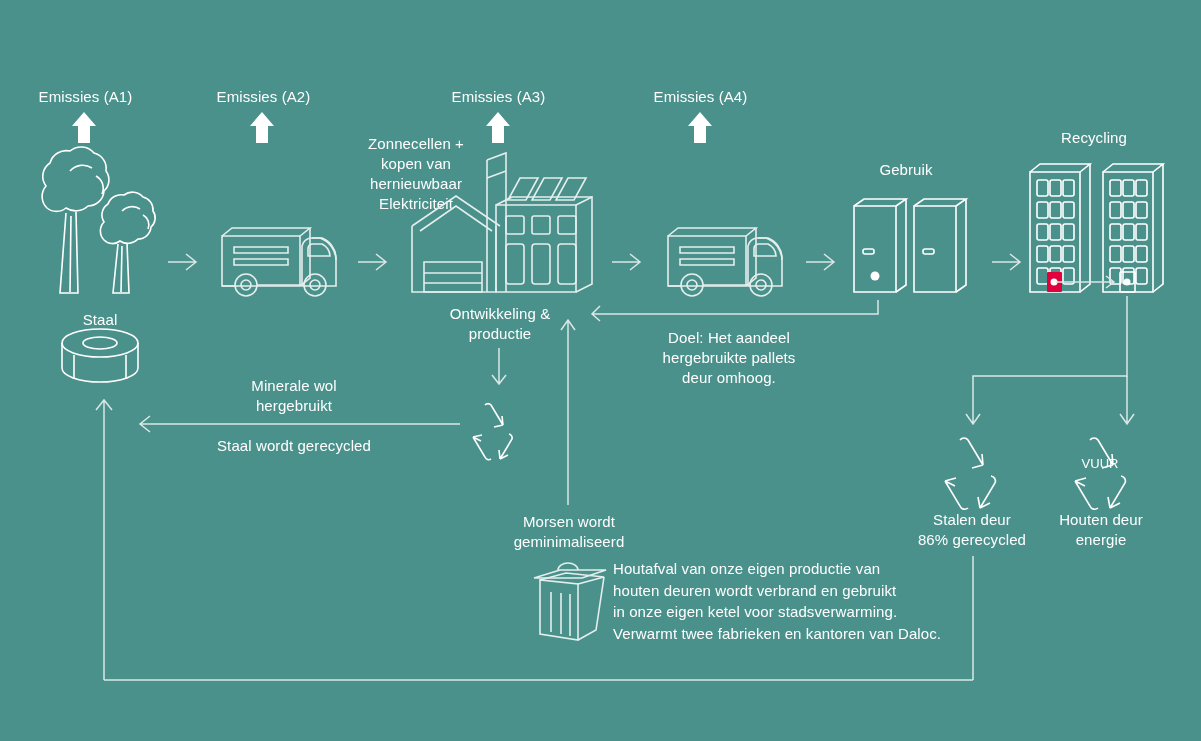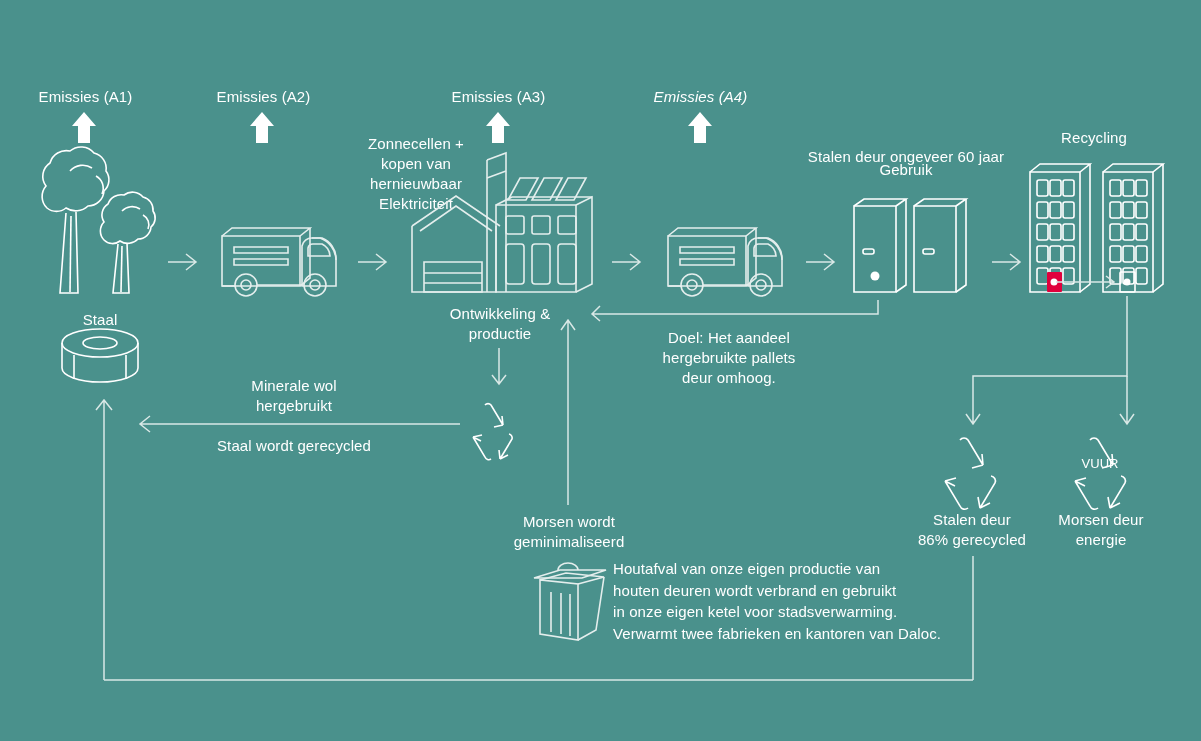--- a/index.html
+++ b/index.html
@@ -30,51 +30,50 @@
   .reddoor{fill:#e0003c;}
 </style>
 </head>
 <body style="background: rgb(74, 145, 140);">
 
 <div id="stage">
 
   <div class="lbl" style="left:18px;top:87px;width:135px;">Emissies (A1)</div>
   <div class="lbl" style="left:196px;top:87px;width:135px;">Emissies (A2)</div>
   <div class="lbl" style="left:431px;top:87px;width:135px;">Emissies (A3)</div>
-  <div class="lbl" style="left:633px;top:87px;width:135px;font-style:italic;">Emissies (A4)</div>
+  <div class="lbl" style="left:633px;top:87px;width:135px;">Emissies (A4)</div>
 
   <div class="lbl" style="left:350px;top:134px;width:132px;">Zonnecellen +
 kopen van
 hernieuwbaar
 Elektriciteit</div>
 
   <div class="lbl" style="left:432px;top:304px;width:136px;">Ontwikkeling &amp;
 productie</div>
 
   <div class="lbl" style="left:838px;top:128px;width:136px;margin-top:32px;">Gebruik</div>
-  <div class="lbl" style="left:790px;top:147px;width:232px;">Stalen deur ongeveer 60 jaar</div>
 
   <div class="lbl" style="left:1026px;top:128px;width:136px;">Recycling</div>
 
   <div class="lbl" style="left:36px;top:310px;width:128px;">Staal</div>
 
   <div class="lbl" style="left:627px;top:328px;width:204px;">Doel: Het aandeel
 hergebruikte pallets
 deur omhoog.</div>
 
   <div class="lbl" style="left:192px;top:376px;width:204px;">Minerale wol
 hergebruikt</div>
   <div class="lbl" style="left:486px;top:512px;width:166px;">Morsen wordt
 geminimaliseerd</div>
 
   <div class="lbl" style="left:192px;top:436px;width:204px;">Staal wordt gerecycled</div>
 
   <div class="lbl" style="left:898px;top:510px;width:148px;">Stalen deur
 86% gerecycled</div>
-  <div class="lbl" style="left:1030px;top:510px;width:142px;">Morsen deur
+  <div class="lbl" style="left:1030px;top:510px;width:142px;">Houten deur
 energie</div>
 
   <div class="lbl left" style="left:613px;top:558px;width:380px;line-height:21.5px;">Houtafval van onze eigen productie van
 houten deuren wordt verbrand en gebruikt
 in onze eigen ketel voor stadsverwarming.
 Verwarmt twee fabrieken en kantoren van Daloc.</div>
 
   <svg width="1201" height="741" viewBox="0 0 1201 741">
 
     <g>

